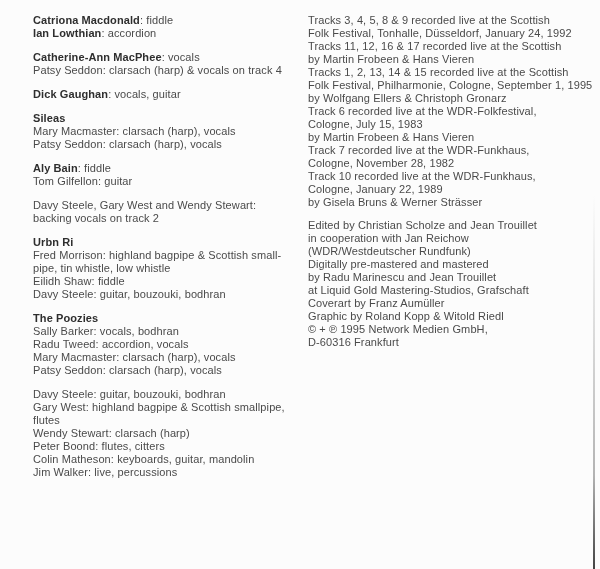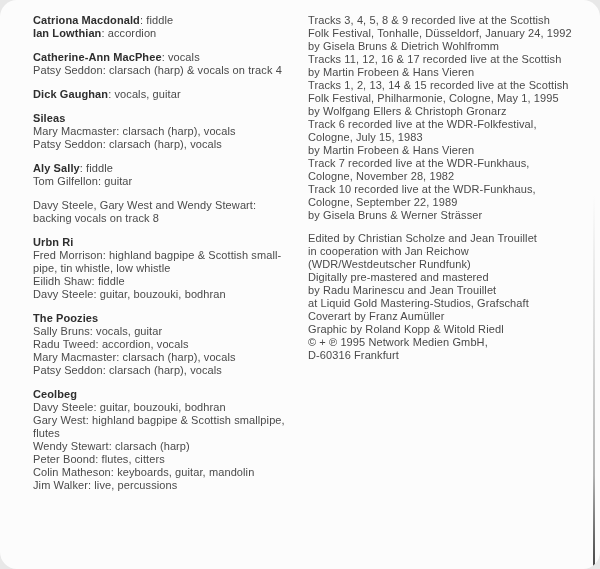--- a/index.html
+++ b/index.html
@@ -11,21 +11,20 @@
     position: relative;
     width: 600px;
     height: 569px;
     background: #fcfcfc;
     overflow: hidden;
     font-family: "Liberation Sans", sans-serif;
     font-size: 11px;
     line-height: 13px;
     letter-spacing: 0.1px;
     color: #4a4a4a;
-    border-radius: 17px;
   }
   .col {
     position: absolute;
     top: 14px;
   }
   .col-left {
     left: 33px;
     width: 272px;
   }
   .col-right {
@@ -68,69 +67,67 @@
       </div>
       <div class="credit-group">
         <div class="credit-line"><b>Dick Gaughan</b><span>: vocals, guitar</span></div>
       </div>
       <div class="credit-group">
         <div class="credit-line"><b>Sileas</b></div>
         <div class="credit-line"><span>Mary Macmaster: clarsach (harp), vocals</span></div>
         <div class="credit-line"><span>Patsy Seddon: clarsach (harp), vocals</span></div>
       </div>
       <div class="credit-group">
-        <div class="credit-line"><b>Aly Sally</b><span>: fiddle</span></div>
+        <div class="credit-line"><b>Aly Bain</b><span>: fiddle</span></div>
         <div class="credit-line"><span>Tom Gilfellon: guitar</span></div>
       </div>
       <div class="credit-group">
         <div class="credit-line"><span>Davy Steele, Gary West and Wendy Stewart:</span></div>
-        <div class="credit-line"><span>backing vocals on track 8</span></div>
+        <div class="credit-line"><span>backing vocals on track 2</span></div>
       </div>
       <div class="credit-group">
         <div class="credit-line"><b>Urbn Ri</b></div>
         <div class="credit-line"><span>Fred Morrison: highland bagpipe &amp; Scottish small-</span></div>
         <div class="credit-line"><span>pipe, tin whistle, low whistle</span></div>
         <div class="credit-line"><span>Eilidh Shaw: fiddle</span></div>
         <div class="credit-line"><span>Davy Steele: guitar, bouzouki, bodhran</span></div>
       </div>
       <div class="credit-group">
         <div class="credit-line"><b>The Poozies</b></div>
-        <div class="credit-line"><span>Sally Bruns: vocals, guitar</span></div>
+        <div class="credit-line"><span>Sally Barker: vocals, bodhran</span></div>
         <div class="credit-line"><span>Radu Tweed: accordion, vocals</span></div>
         <div class="credit-line"><span>Mary Macmaster: clarsach (harp), vocals</span></div>
         <div class="credit-line"><span>Patsy Seddon: clarsach (harp), vocals</span></div>
       </div>
       <div class="credit-group">
-        <div class="credit-line"><b>Ceolbeg</b></div>
         <div class="credit-line"><span>Davy Steele: guitar, bouzouki, bodhran</span></div>
         <div class="credit-line"><span>Gary West: highland bagpipe &amp; Scottish smallpipe,</span></div>
         <div class="credit-line"><span>flutes</span></div>
         <div class="credit-line"><span>Wendy Stewart: clarsach (harp)</span></div>
         <div class="credit-line"><span>Peter Boond: flutes, citters</span></div>
         <div class="credit-line"><span>Colin Matheson: keyboards, guitar, mandolin</span></div>
         <div class="credit-line"><span>Jim Walker: live, percussions</span></div>
       </div>
     </div>
   <div class="col col-right">
       <div class="credit-group">
         <div class="credit-line"><span>Tracks 3, 4, 5, 8 &amp; 9 recorded live at the Scottish</span></div>
         <div class="credit-line"><span>Folk Festival, Tonhalle, Düsseldorf, January 24, 1992</span></div>
-        <div class="credit-line"><span>by Gisela Bruns &amp; Dietrich Wohlfromm</span></div>
         <div class="credit-line"><span>Tracks 11, 12, 16 &amp; 17 recorded live at the Scottish</span></div>
         <div class="credit-line"><span>by Martin Frobeen &amp; Hans Vieren</span></div>
         <div class="credit-line"><span>Tracks 1, 2, 13, 14 &amp; 15 recorded live at the Scottish</span></div>
-        <div class="credit-line"><span>Folk Festival, Philharmonie, Cologne, May 1, 1995</span></div>
+        <div class="credit-line"><span>Folk Festival, Philharmonie, Cologne, September 1, 1995</span></div>
         <div class="credit-line"><span>by Wolfgang Ellers &amp; Christoph Gronarz</span></div>
         <div class="credit-line"><span>Track 6 recorded live at the WDR-Folkfestival,</span></div>
         <div class="credit-line"><span>Cologne, July 15, 1983</span></div>
         <div class="credit-line"><span>by Martin Frobeen &amp; Hans Vieren</span></div>
         <div class="credit-line"><span>Track 7 recorded live at the WDR-Funkhaus,</span></div>
         <div class="credit-line"><span>Cologne, November 28, 1982</span></div>
         <div class="credit-line"><span>Track 10 recorded live at the WDR-Funkhaus,</span></div>
-        <div class="credit-line"><span>Cologne, September 22, 1989</span></div>
+        <div class="credit-line"><span>Cologne, January 22, 1989</span></div>
         <div class="credit-line"><span>by Gisela Bruns &amp; Werner Strässer</span></div>
       </div>
       <div class="credit-group">
         <div class="credit-line"><span>Edited by Christian Scholze and Jean Trouillet</span></div>
         <div class="credit-line"><span>in cooperation with Jan Reichow</span></div>
         <div class="credit-line"><span>(WDR/Westdeutscher Rundfunk)</span></div>
         <div class="credit-line"><span>Digitally pre-mastered and mastered</span></div>
         <div class="credit-line"><span>by Radu Marinescu and Jean Trouillet</span></div>
         <div class="credit-line"><span>at Liquid Gold Mastering-Studios, Grafschaft</span></div>
         <div class="credit-line"><span>Coverart by Franz Aumüller</span></div>

